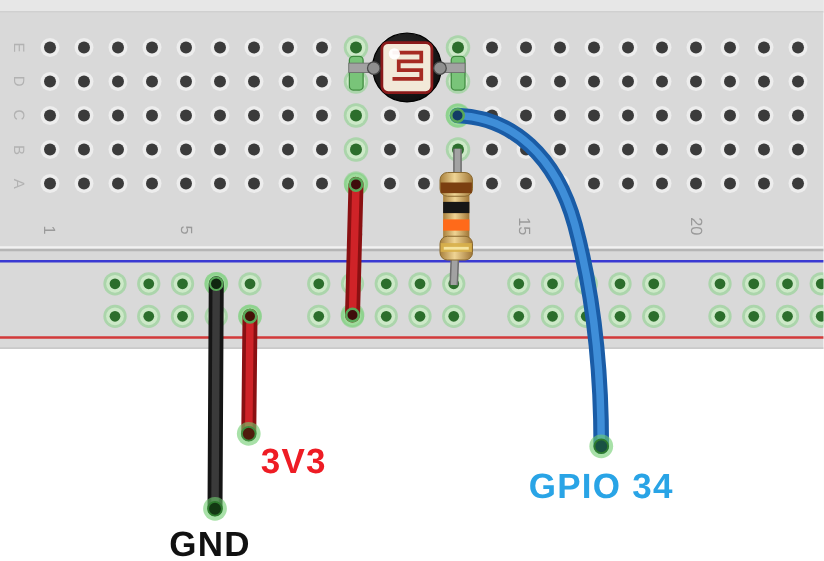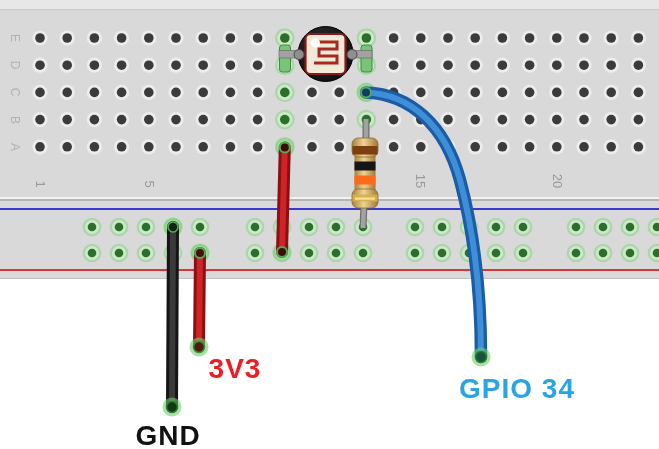--- a/index.html
+++ b/index.html
@@ -796,14 +796,14 @@
       <circle cx="172" cy="407" r="5.5" fill="#123812" stroke="#2e7c2e" stroke-width="1.5"></circle>
       <circle cx="199" cy="347" r="9.5" fill="rgba(110,205,110,0.6)"></circle>
       <circle cx="199" cy="347" r="5.5" fill="#4f1c0c" stroke="#3f8e3f" stroke-width="1.5"></circle>
       <circle cx="481" cy="357" r="9.5" fill="rgba(110,205,110,0.6)"></circle>
       <circle cx="481" cy="357" r="5.5" fill="#195243" stroke="#2e7c2e" stroke-width="1.5"></circle>
     </g>
   </svg>
 
   <div class="wire-label" style="left: 168px; top: 436px; color: rgb(17, 17, 17);">GND</div>
   <div class="wire-label" style="left: 235px; top: 369px; color: rgb(238, 28, 36);">3V3</div>
-  <div class="wire-label" style="left: 481px; top: 389px; color: rgb(41, 164, 230); margin-left: 36px;">GPIO 34</div>
+  <div class="wire-label" style="left: 481px; top: 389px; color: rgb(41, 164, 230);">GPIO 34</div>
 </div>
 
 </body></html>

